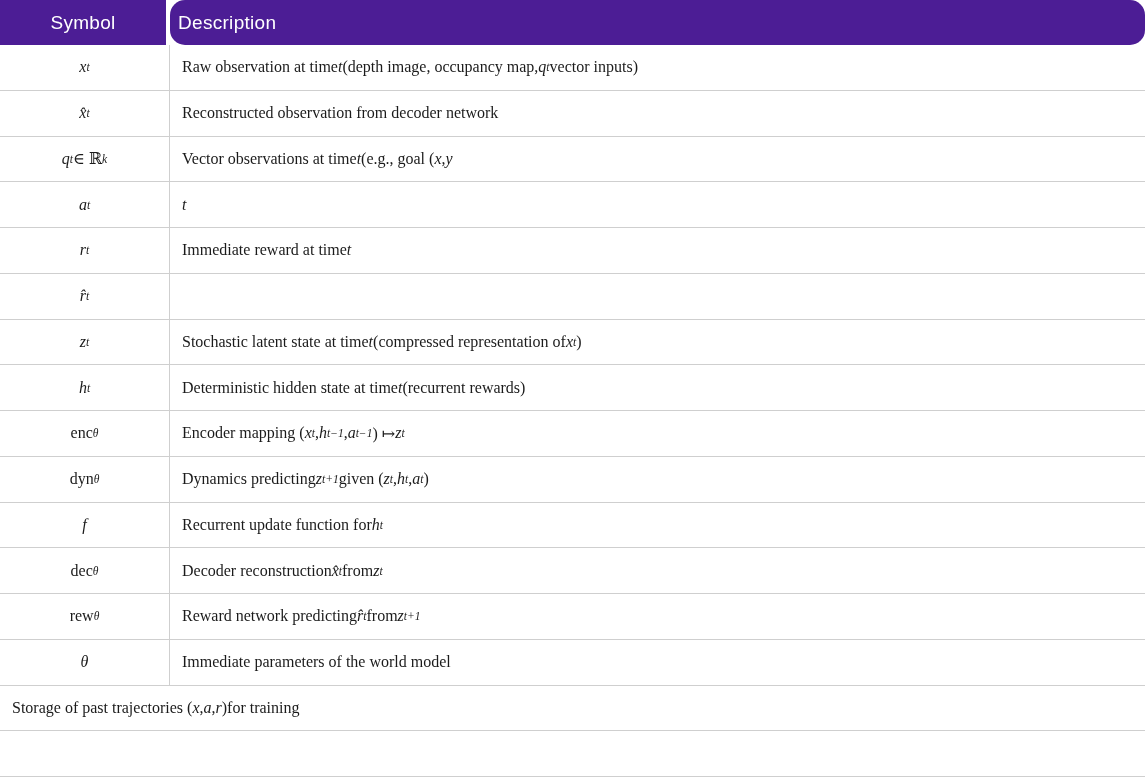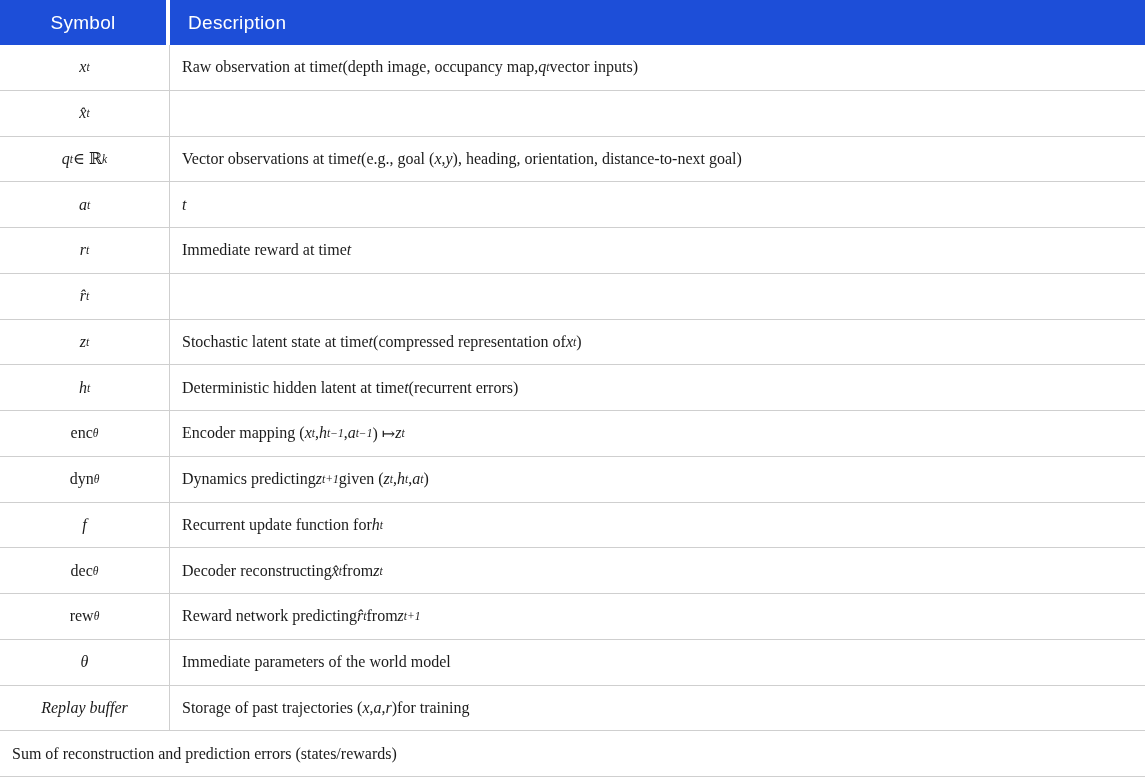--- a/index.html
+++ b/index.html
@@ -21,38 +21,39 @@
     height: 777px;
     box-sizing: border-box;
   }
   .thead {
     display: flex;
     height: 45px;
     flex: 0 0 45px;
     background: #ffffff;
   }
   .th {
-    background: #1d4ed8;
+    background: #4c1d95;
     color: #ffffff;
     font-family: "Liberation Sans", "DejaVu Sans", sans-serif;
     font-size: 19px;
     letter-spacing: 0.3px;
     display: flex;
     align-items: center;
     box-sizing: border-box;
   }
   .th.sym {
     width: 166px;
     flex: 0 0 166px;
     justify-content: center;
   }
   .th.desc {
     flex: 1;
     margin-left: 4px;
-    padding-left: 18px;
+    padding-left: 8px;
+    border-radius: 15px;
   }
   .tbody {
     flex: 1;
     display: flex;
     flex-direction: column;
   }
   .trow {
     flex: 1;
     display: flex;
     border-bottom: 1px solid #cfcfcf;
@@ -116,36 +117,38 @@
           <span class="it">q</span>
           <sub class="it">t</sub>
           <span>vector inputs)</span>
         </div>
       </div>
       <div class="trow">
         <div class="cell sym">
           <span class="it">x̂</span>
           <sub class="it">t</sub>
         </div>
+        <div class="cell desc">
+          <span>Reconstructed observation from decoder network</span>
+        </div>
       </div>
       <div class="trow">
         <div class="cell sym">
           <span class="it">q</span>
           <sub class="it">t</sub>
           <span> ∈ ℝ</span>
           <sup class="it">k</sup>
         </div>
         <div class="cell desc">
           <span>Vector observations at time </span>
           <span class="it">t</span>
           <span>(e.g., goal (</span>
           <span class="it">x</span>
           <span>, </span>
           <span class="it">y</span>
-          <span>), heading, orientation, distance-to-next goal)</span>
         </div>
       </div>
       <div class="trow">
         <div class="cell sym">
           <span class="it">a</span>
           <sub class="it">t</sub>
         </div>
         <div class="cell desc">
           <span class="it">t</span>
         </div>
@@ -179,23 +182,23 @@
           <sub class="it">t</sub>
           <span>)</span>
         </div>
       </div>
       <div class="trow">
         <div class="cell sym">
           <span class="it">h</span>
           <sub class="it">t</sub>
         </div>
         <div class="cell desc">
-          <span>Deterministic hidden latent at time </span>
-          <span class="it">t</span>
-          <span>(recurrent errors)</span>
+          <span>Deterministic hidden state at time </span>
+          <span class="it">t</span>
+          <span>(recurrent rewards)</span>
         </div>
       </div>
       <div class="trow">
         <div class="cell sym">
           <span>enc</span>
           <sub class="it">θ</sub>
         </div>
         <div class="cell desc">
           <span>Encoder mapping (</span>
           <span class="it">x</span>
@@ -241,21 +244,21 @@
           <span class="it">h</span>
           <sub class="it">t</sub>
         </div>
       </div>
       <div class="trow">
         <div class="cell sym">
           <span>dec</span>
           <sub class="it">θ</sub>
         </div>
         <div class="cell desc">
-          <span>Decoder reconstructing </span>
+          <span>Decoder reconstruction </span>
           <span class="it">x̂</span>
           <sub class="it">t</sub>
           <span>from </span>
           <span class="it">z</span>
           <sub class="it">t</sub>
         </div>
       </div>
       <div class="trow">
         <div class="cell sym">
           <span>rew</span>
@@ -272,32 +275,26 @@
       </div>
       <div class="trow">
         <div class="cell sym">
           <span class="it">θ</span>
         </div>
         <div class="cell desc">
           <span>Immediate parameters of the world model</span>
         </div>
       </div>
       <div class="trow">
-        <div class="cell sym">
-          <span class="it">Replay buffer</span>
-        </div>
         <div class="cell desc">
           <span>Storage of past trajectories (</span>
           <span class="it">x</span>
           <span>, </span>
           <span class="it">a</span>
           <span>, </span>
           <span class="it">r</span>
           <span>)for training</span>
         </div>
       </div>
       <div class="trow">
-        <div class="cell desc">
-          <span>Sum of reconstruction and prediction errors (states/rewards)</span>
-        </div>
       </div>
     </div>
 </div>
 
 </body></html>

